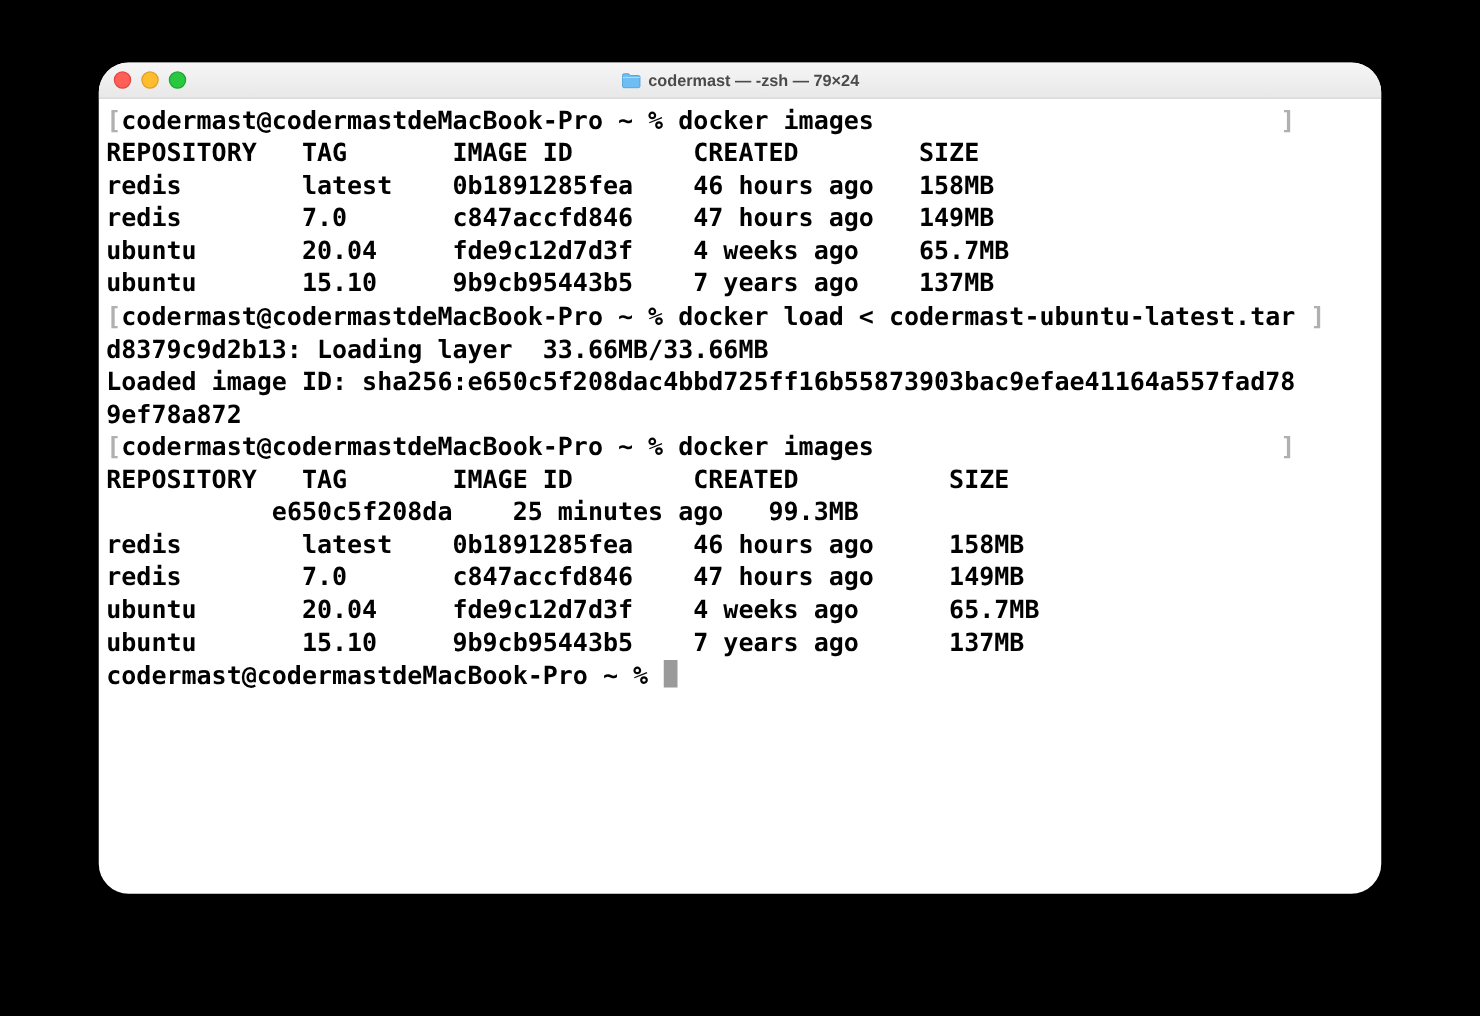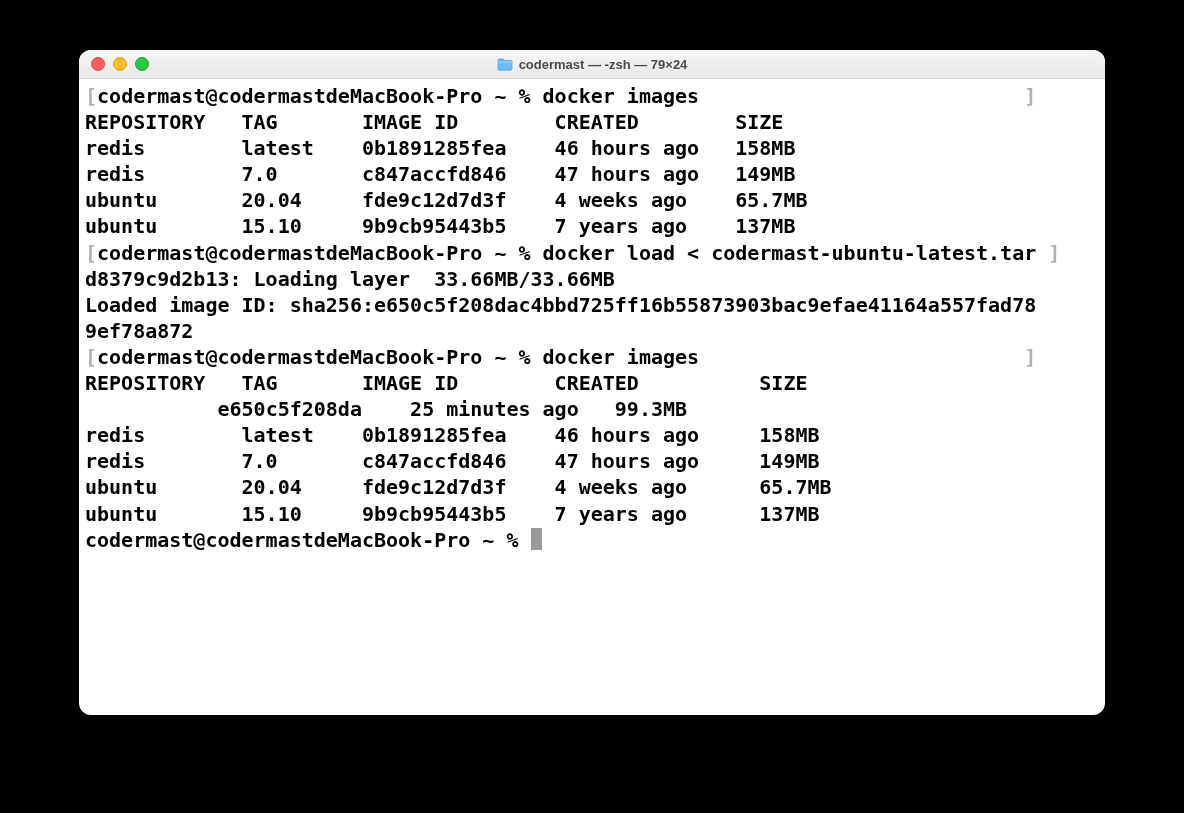--- a/index.html
+++ b/index.html
@@ -10,21 +10,21 @@
     height: 813px;
     display: flex;
     align-items: flex-start;
     justify-content: center;
     font-family: "SF Mono", Menlo, Monaco, Consolas, monospace;
   }
   .window {
     width: 1026px;
     margin-top: 50px;
     background: #fff;
-    border-radius: 12px;
+    border-radius: 24px;
     box-shadow: 0 25px 60px rgba(0,0,0,0.5);
     overflow: hidden;
   }
   .titlebar {
     height: 28px;
     background: linear-gradient(#f6f6f6, #e8e8e8);
     border-bottom: 1px solid #d0d0d0;
     display: flex;
     align-items: center;
     position: relative;

